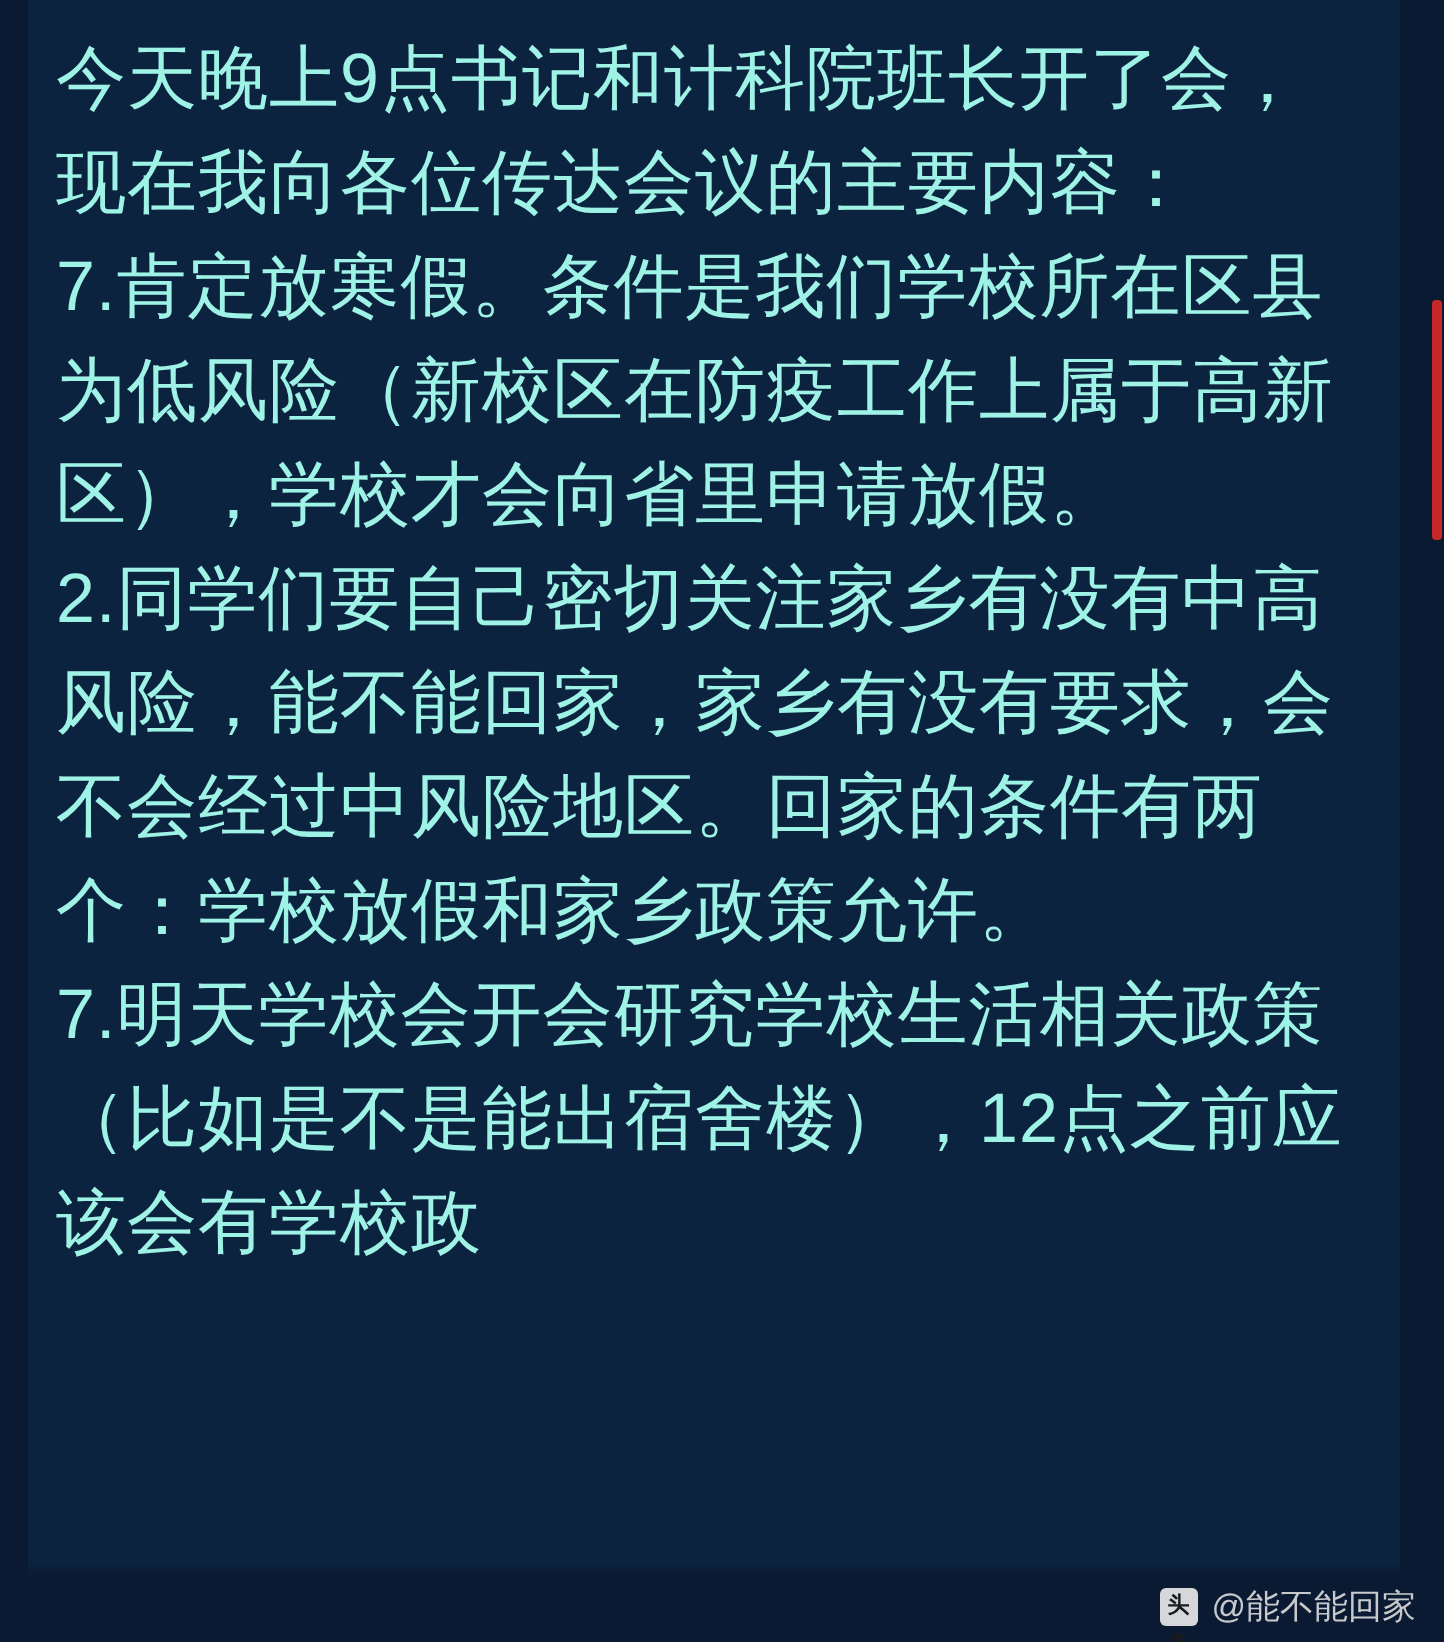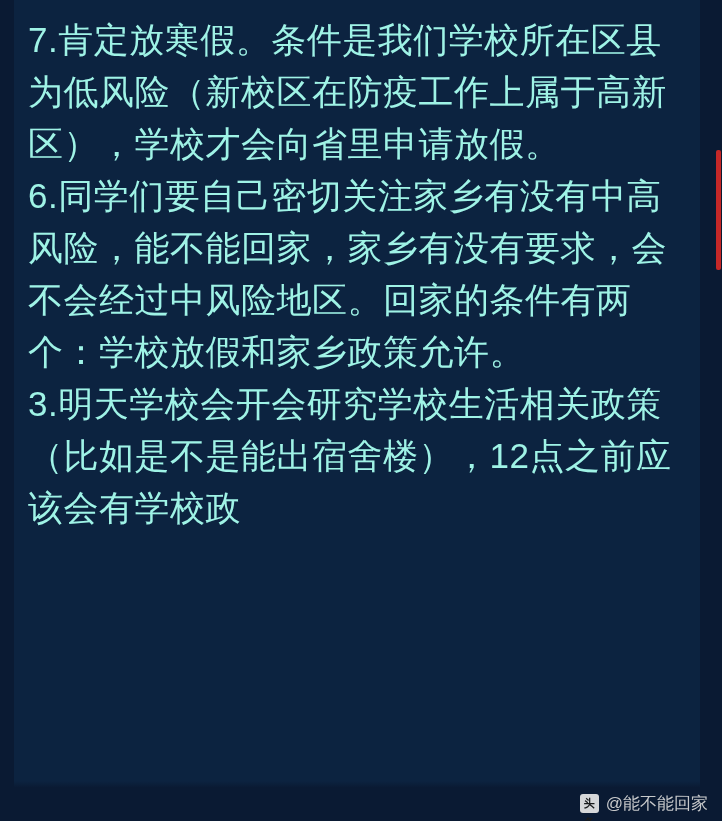--- a/index.html
+++ b/index.html
@@ -104,23 +104,24 @@
 <body>
 
 <div id="screen">
 
   <div class="edge-left"></div>
   <div class="edge-right">
     <div class="scroll-marker"></div>
   </div>
 
   <div class="message-body">
+    <p class="para-intro">今天晚上9点书记和计科院班长开了会，现在我向各位传达会议的主要内容：</p>
     <p>7.肯定放寒假。条件是我们学校所在区县为低风险（新校区在防疫工作上属于高新区），学校才会向省里申请放假。</p>
-    <p>6.同学们要自己密切关注家乡有没有中高风险，能不能回家，家乡有没有要求，会不会经过中风险地区。回家的条件有两个：学校放假和家乡政策允许。</p>
-    <p>3.明天学校会开会研究学校生活相关政策（比如是不是能出宿舍楼），12点之前应该会有学校政</p>
+    <p>2.同学们要自己密切关注家乡有没有中高风险，能不能回家，家乡有没有要求，会不会经过中风险地区。回家的条件有两个：学校放假和家乡政策允许。</p>
+    <p>7.明天学校会开会研究学校生活相关政策（比如是不是能出宿舍楼），12点之前应该会有学校政</p>
   </div>
 
   <div class="content-fade"></div>
   <div class="bottom-strip"></div>
 
   <div class="watermark">
     <span class="wm-logo">头条</span>
     <span>@能不能回家</span>
   </div>
 

